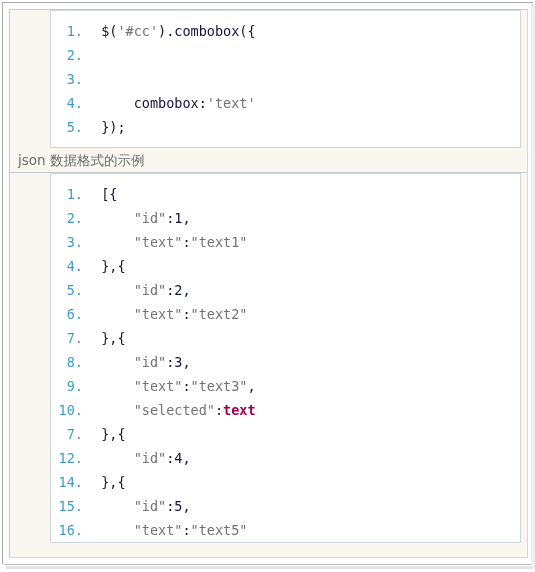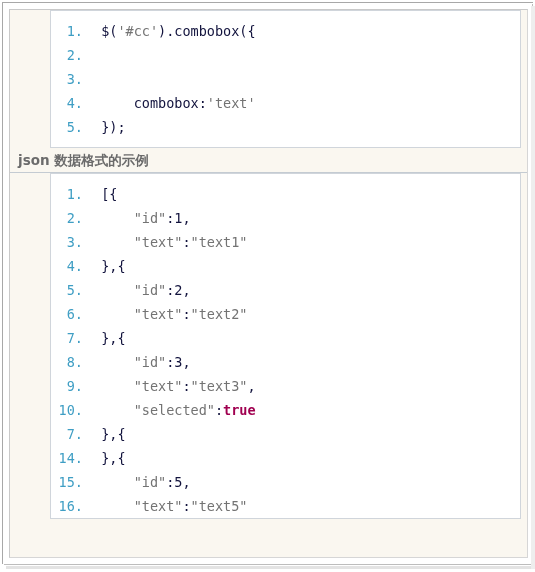--- a/index.html
+++ b/index.html
@@ -101,21 +101,20 @@
 
   
   .tok-str   { color: #737373; }
   .tok-plain { color: #12133d; }
   .tok-kw    { color: #a00050; font-weight: bold; }
 
   
   #caption-band {
     position: relative;
     height: 25px;
-    font-weight: bold;
   }
   #caption-text {
     position: absolute;
     left: 8px;
     top: 1px;
     height: 22px;
     line-height: 22px;
     font-size: 13.5px;
     color: #6b6b6b;
     font-family: "DejaVu Sans", "Liberation Sans", sans-serif;
@@ -163,21 +162,22 @@
         <div class="pad-top"></div>
         <div class="code-line"><span class="ln">1.</span><span class="ln-dot"> </span><span class="code-text"><span class="tok-plain">[{</span></span></div>
         <div class="code-line"><span class="ln">2.</span><span class="ln-dot"> </span><span class="code-text"><span class="tok-plain">    </span><span class="tok-str">"id"</span><span class="tok-plain">:1,</span></span></div>
         <div class="code-line"><span class="ln">3.</span><span class="ln-dot"> </span><span class="code-text"><span class="tok-plain">    </span><span class="tok-str">"text"</span><span class="tok-plain">:</span><span class="tok-str">"text1"</span></span></div>
         <div class="code-line"><span class="ln">4.</span><span class="ln-dot"> </span><span class="code-text"><span class="tok-plain">},{</span></span></div>
         <div class="code-line"><span class="ln">5.</span><span class="ln-dot"> </span><span class="code-text"><span class="tok-plain">    </span><span class="tok-str">"id"</span><span class="tok-plain">:2,</span></span></div>
         <div class="code-line"><span class="ln">6.</span><span class="ln-dot"> </span><span class="code-text"><span class="tok-plain">    </span><span class="tok-str">"text"</span><span class="tok-plain">:</span><span class="tok-str">"text2"</span></span></div>
         <div class="code-line"><span class="ln">7.</span><span class="ln-dot"> </span><span class="code-text"><span class="tok-plain">},{</span></span></div>
         <div class="code-line"><span class="ln">8.</span><span class="ln-dot"> </span><span class="code-text"><span class="tok-plain">    </span><span class="tok-str">"id"</span><span class="tok-plain">:3,</span></span></div>
         <div class="code-line"><span class="ln">9.</span><span class="ln-dot"> </span><span class="code-text"><span class="tok-plain">    </span><span class="tok-str">"text"</span><span class="tok-plain">:</span><span class="tok-str">"text3"</span><span class="tok-plain">,</span></span></div>
-        <div class="code-line"><span class="ln">10.</span><span class="ln-dot"> </span><span class="code-text"><span class="tok-plain">    </span><span class="tok-str">"selected"</span><span class="tok-plain">:</span><span class="tok-kw">true</span></span></div>
+        <div class="code-line"><span class="ln">10.</span><span class="ln-dot"> </span><span class="code-text"><span class="tok-plain">    </span><span class="tok-str">"selected"</span><span class="tok-plain">:</span><span class="tok-kw">text</span></span></div>
         <div class="code-line"><span class="ln">7.</span><span class="ln-dot"> </span><span class="code-text"><span class="tok-plain">},{</span></span></div>
+        <div class="code-line"><span class="ln">12.</span><span class="ln-dot"> </span><span class="code-text"><span class="tok-plain">    </span><span class="tok-str">"id"</span><span class="tok-plain">:4,</span></span></div>
         <div class="code-line"><span class="ln">14.</span><span class="ln-dot"> </span><span class="code-text"><span class="tok-plain">},{</span></span></div>
         <div class="code-line"><span class="ln">15.</span><span class="ln-dot"> </span><span class="code-text"><span class="tok-plain">    </span><span class="tok-str">"id"</span><span class="tok-plain">:5,</span></span></div>
         <div class="code-line"><span class="ln">16.</span><span class="ln-dot"> </span><span class="code-text"><span class="tok-plain">    </span><span class="tok-str">"text"</span><span class="tok-plain">:</span><span class="tok-str">"text5"</span></span></div>
       </div>
 
   </div>
 </div>
 
 </body></html>

